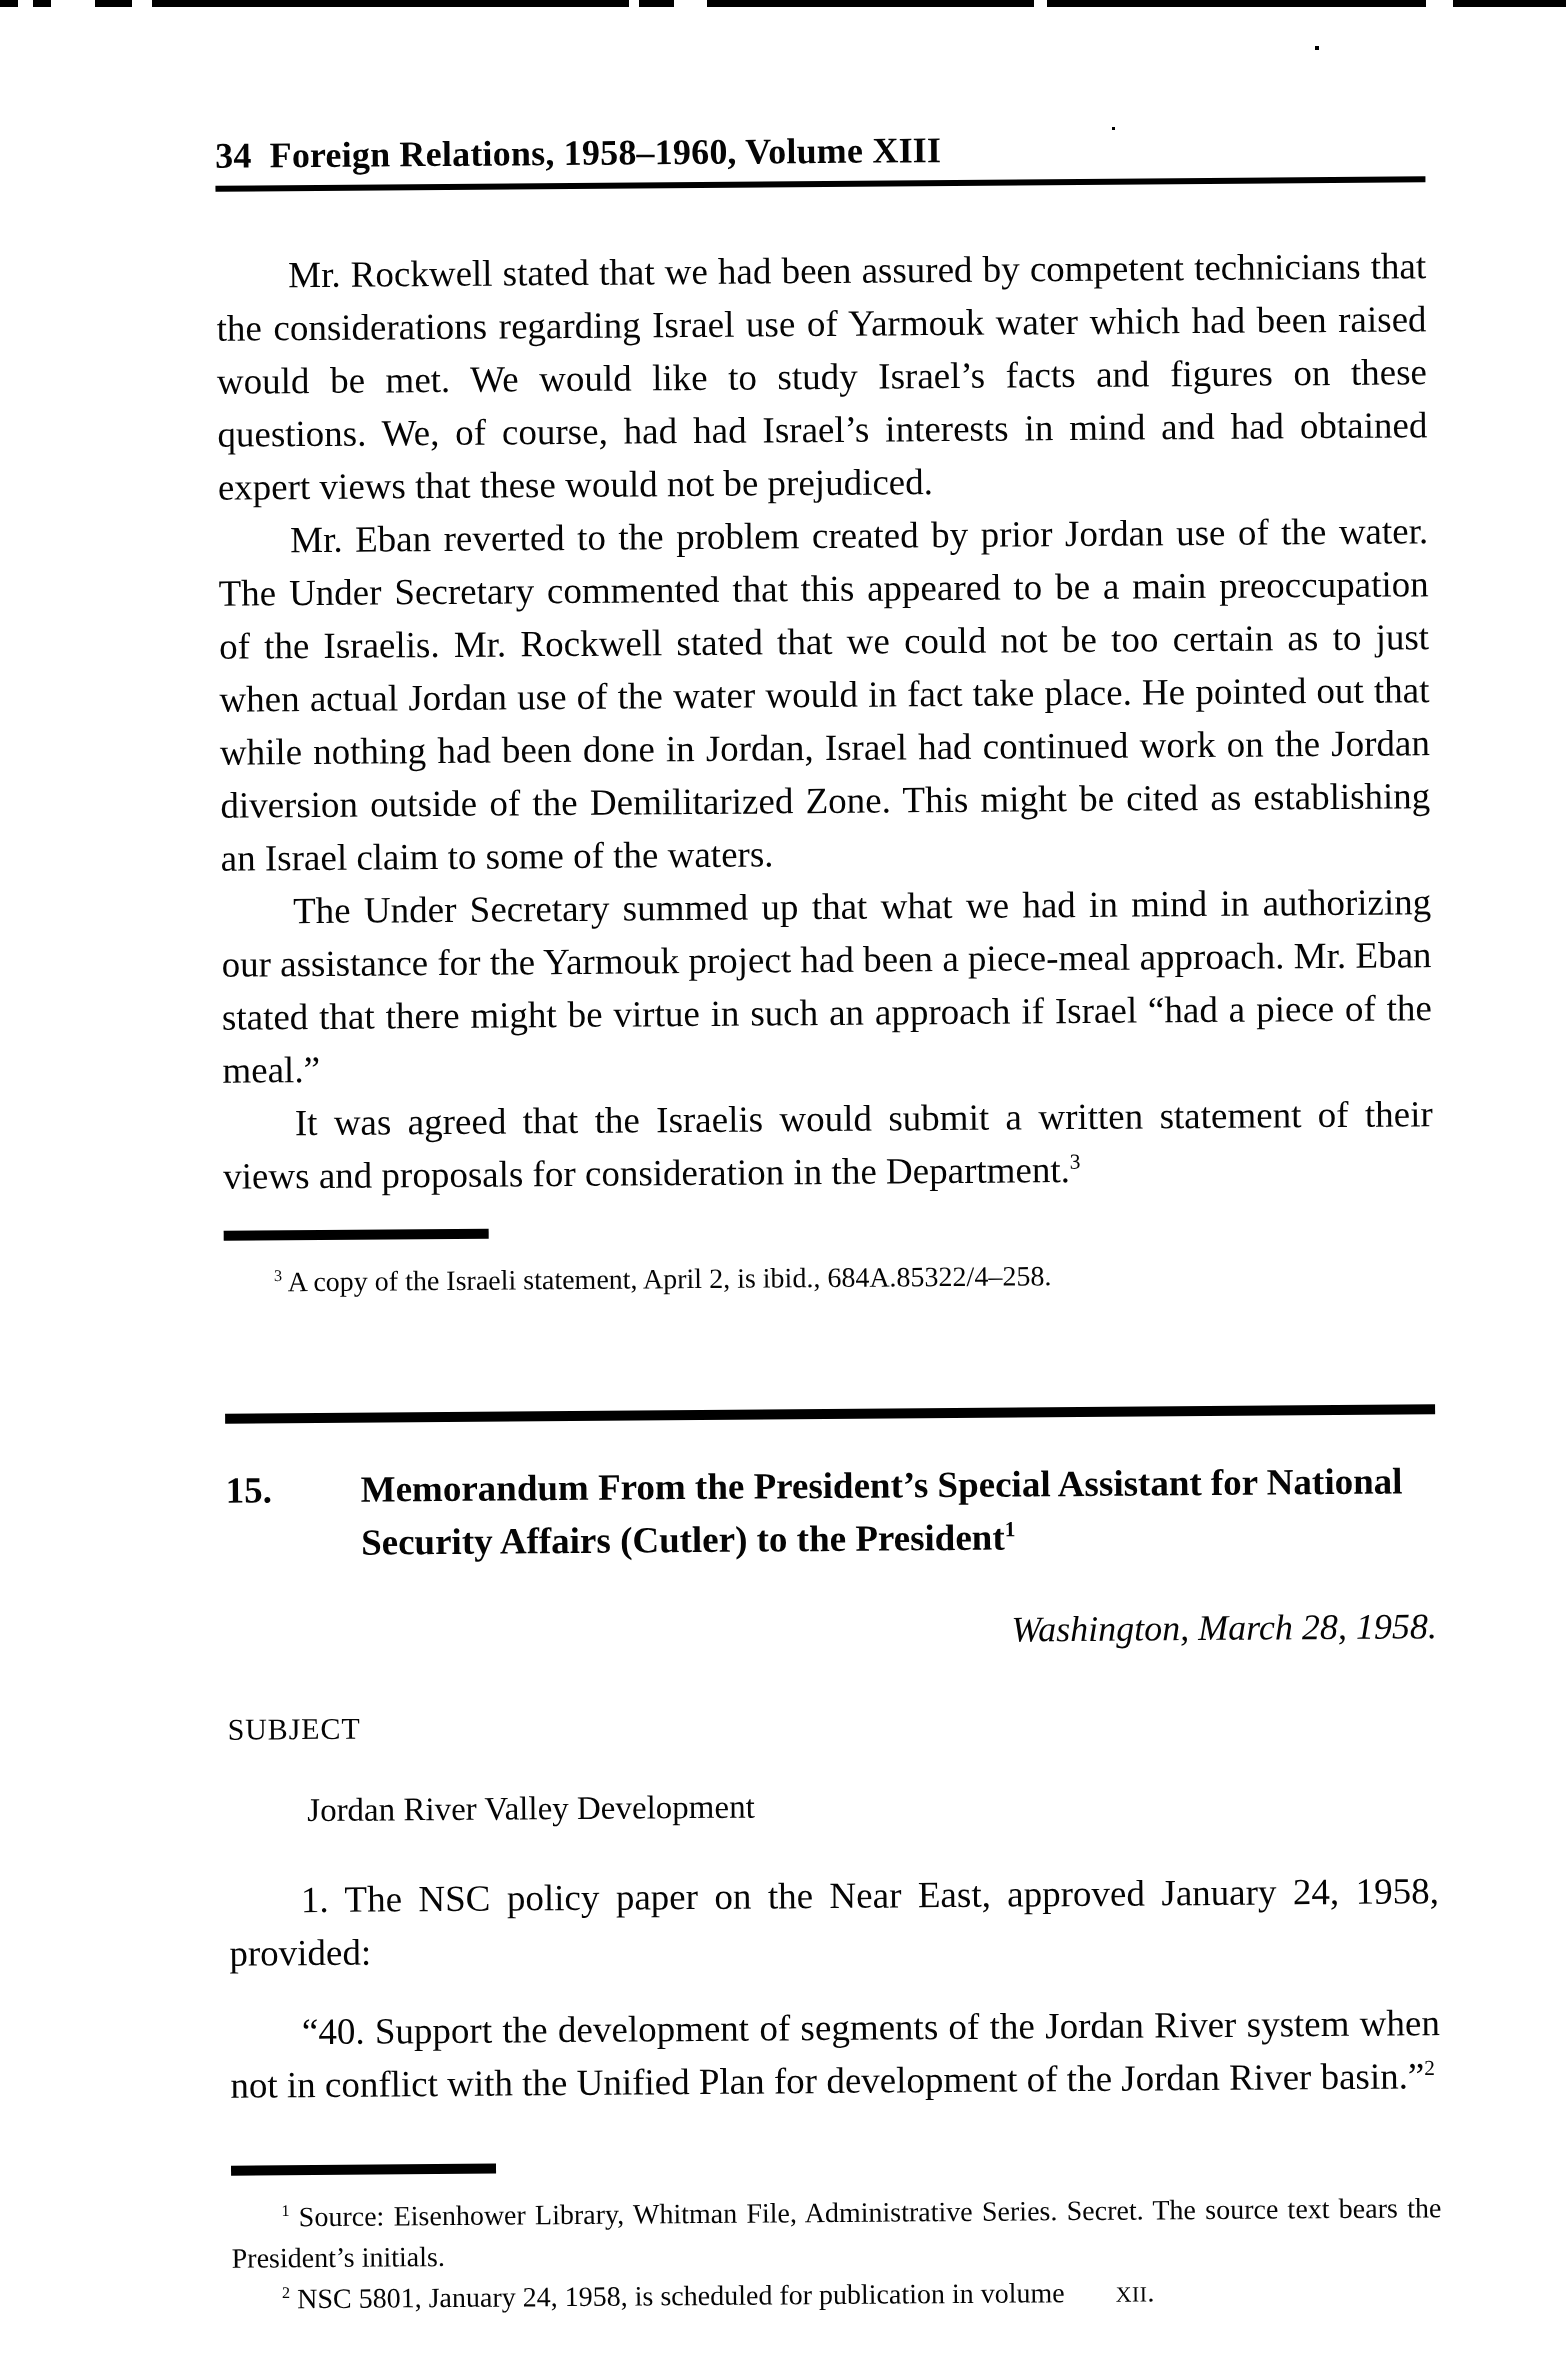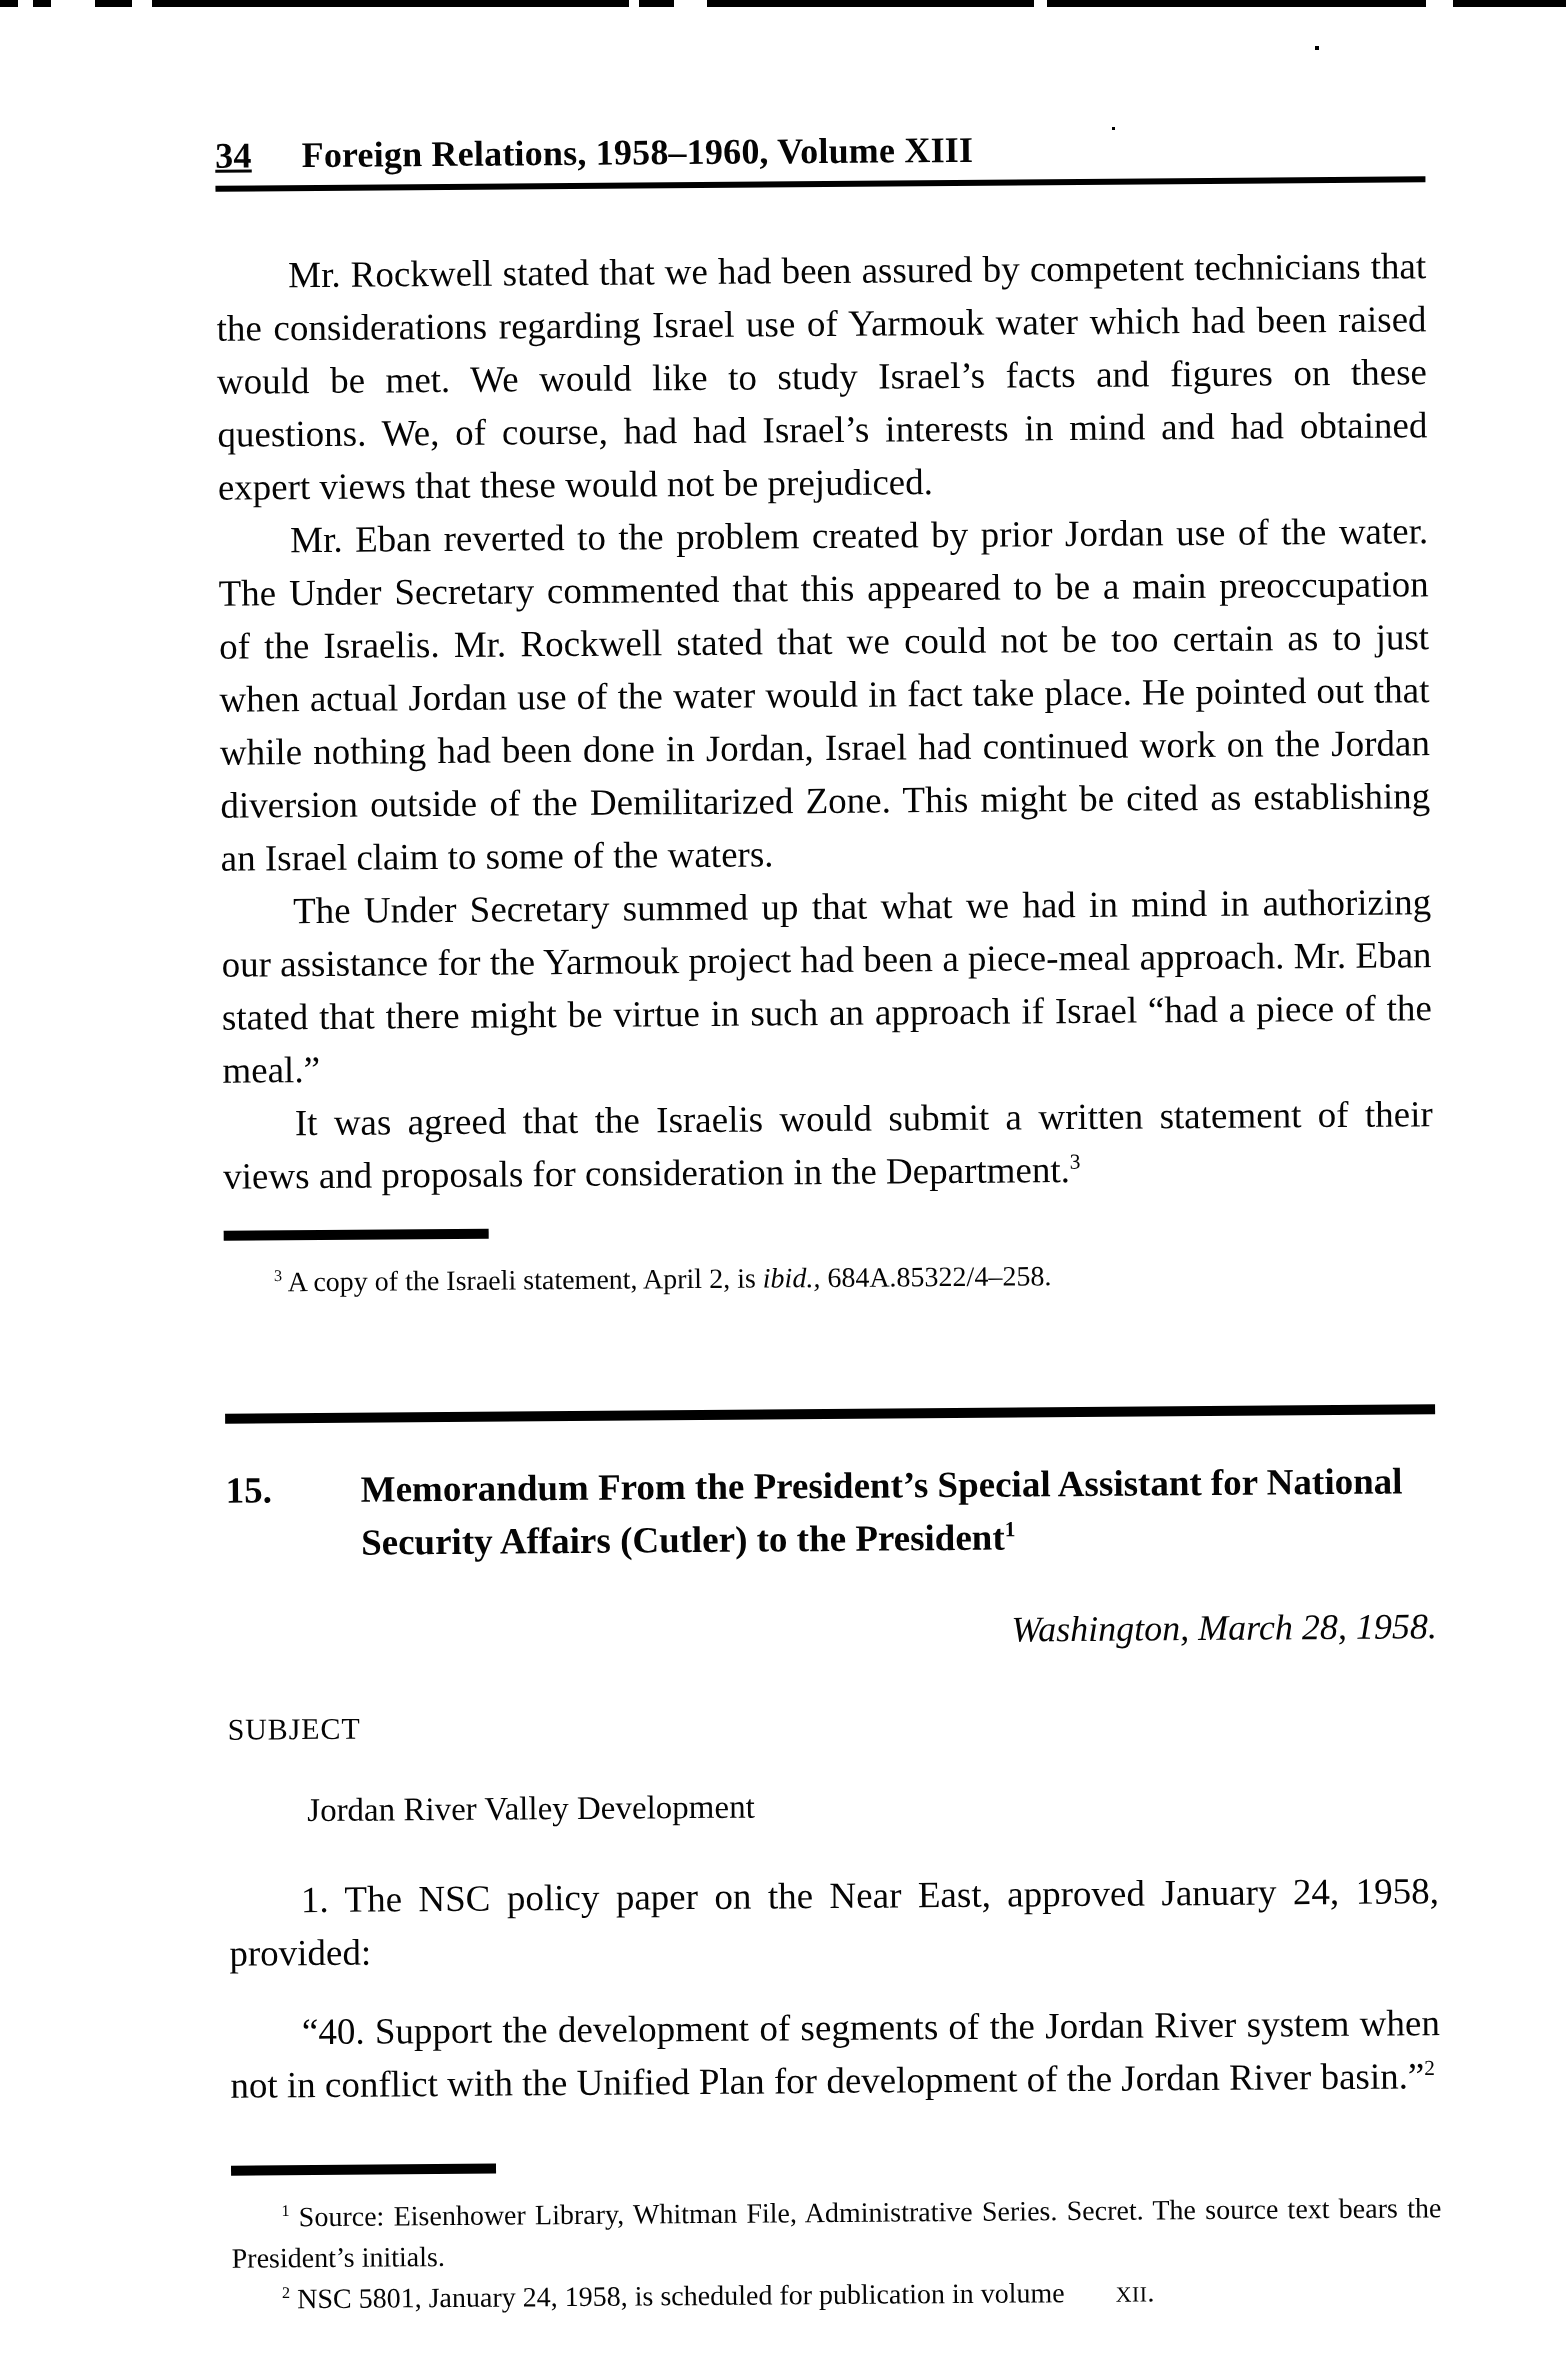--- a/index.html
+++ b/index.html
@@ -39,21 +39,21 @@
   
   .running-head {
     margin-top: 129px;
     display: flex;
     align-items: baseline;
     font-weight: bold;
     font-size: 36px;
     line-height: 44px;
     letter-spacing: 0.2px;
   }
-  .running-head .pagenum { flex: none; margin-right: 50px; text-decoration: underline; }
+  .running-head .pagenum { flex: none; margin-right: 18px; }
   .head-rule {
     margin-top: 7.6px;
     width: 100%;
     height: 6.2px;
     background: #000;
   }
   
   .bodytext {
     margin-top: 57px;
     font-size: 37px;
@@ -76,21 +76,21 @@
     margin-top: 28px;
   }
   .footnote {
     font-size: 28px;
     line-height: 41px;
     text-align: justify;
     margin: 0;
     text-indent: 50px;
   }
   .footnote.first { margin-top: 21px; }
-  .ital { font-style: italic; }
+  .ital { }
   .smallcaps { font-size: 0.78em; letter-spacing: 0.5px; margin-left: 44px; }
   
   .section-rule {
     margin-top: 111px;
     width: 100%;
     height: 9.5px;
     background: #000;
   }
   
   .doc-heading {

